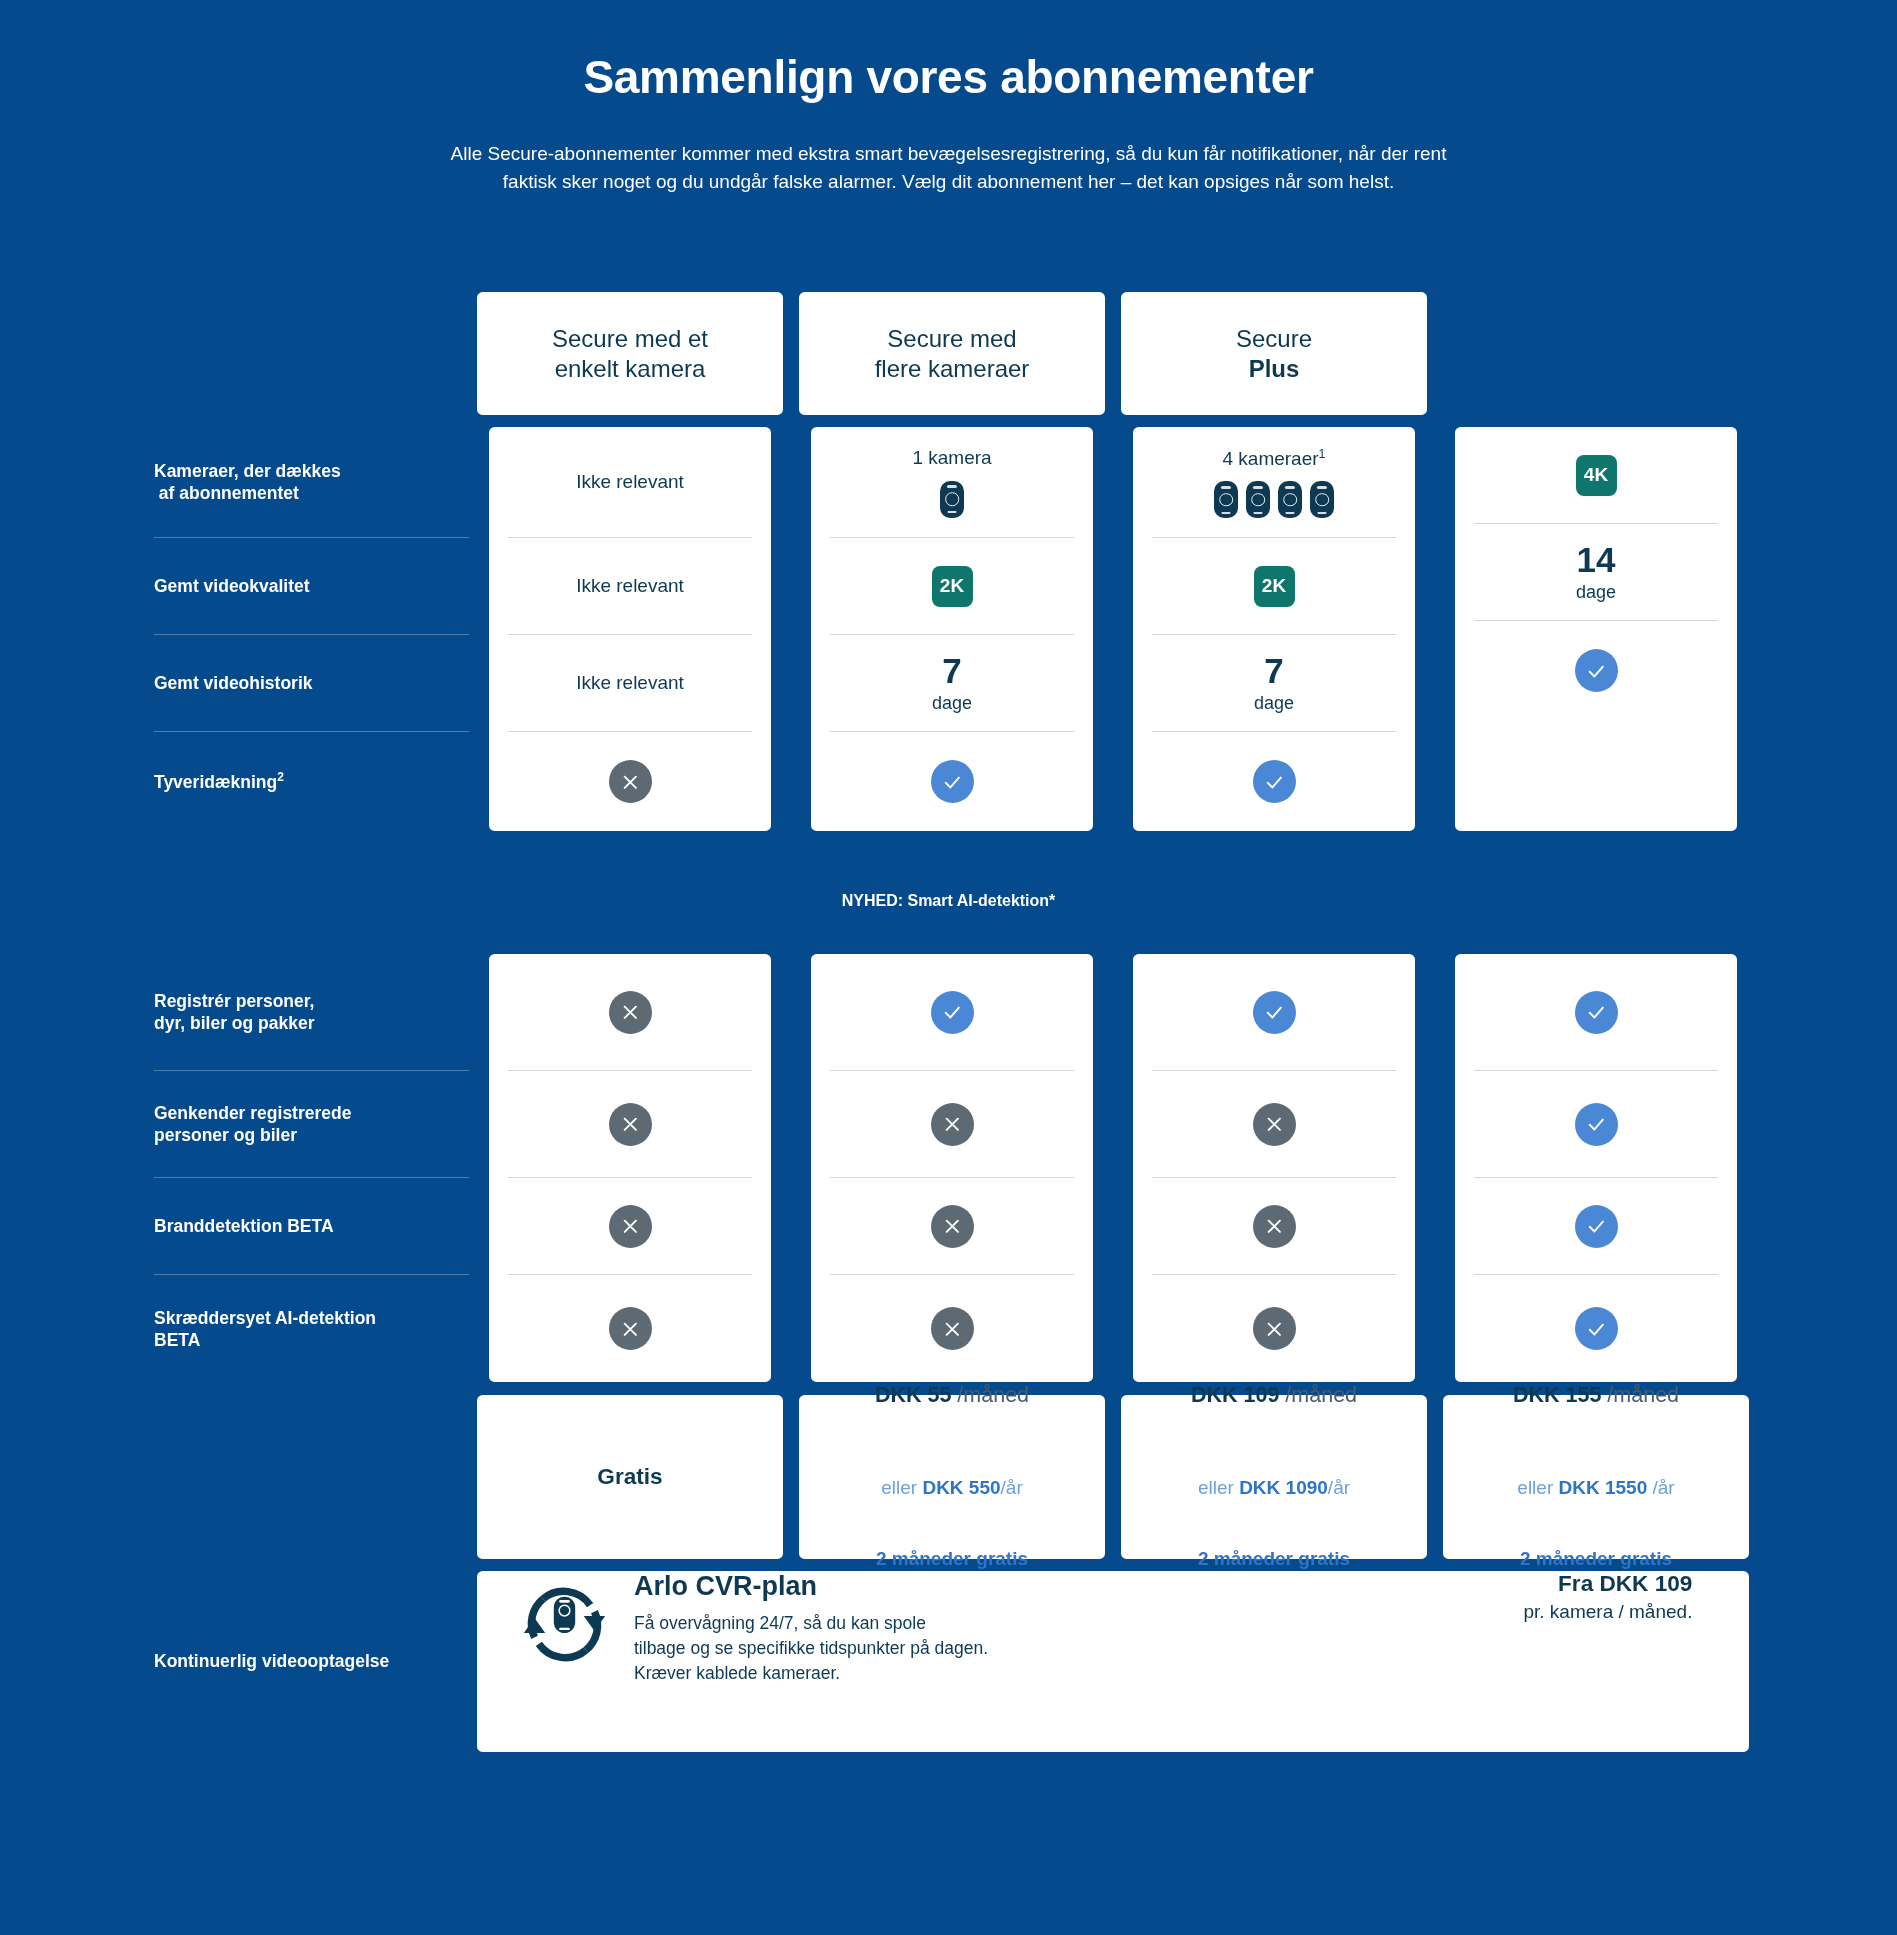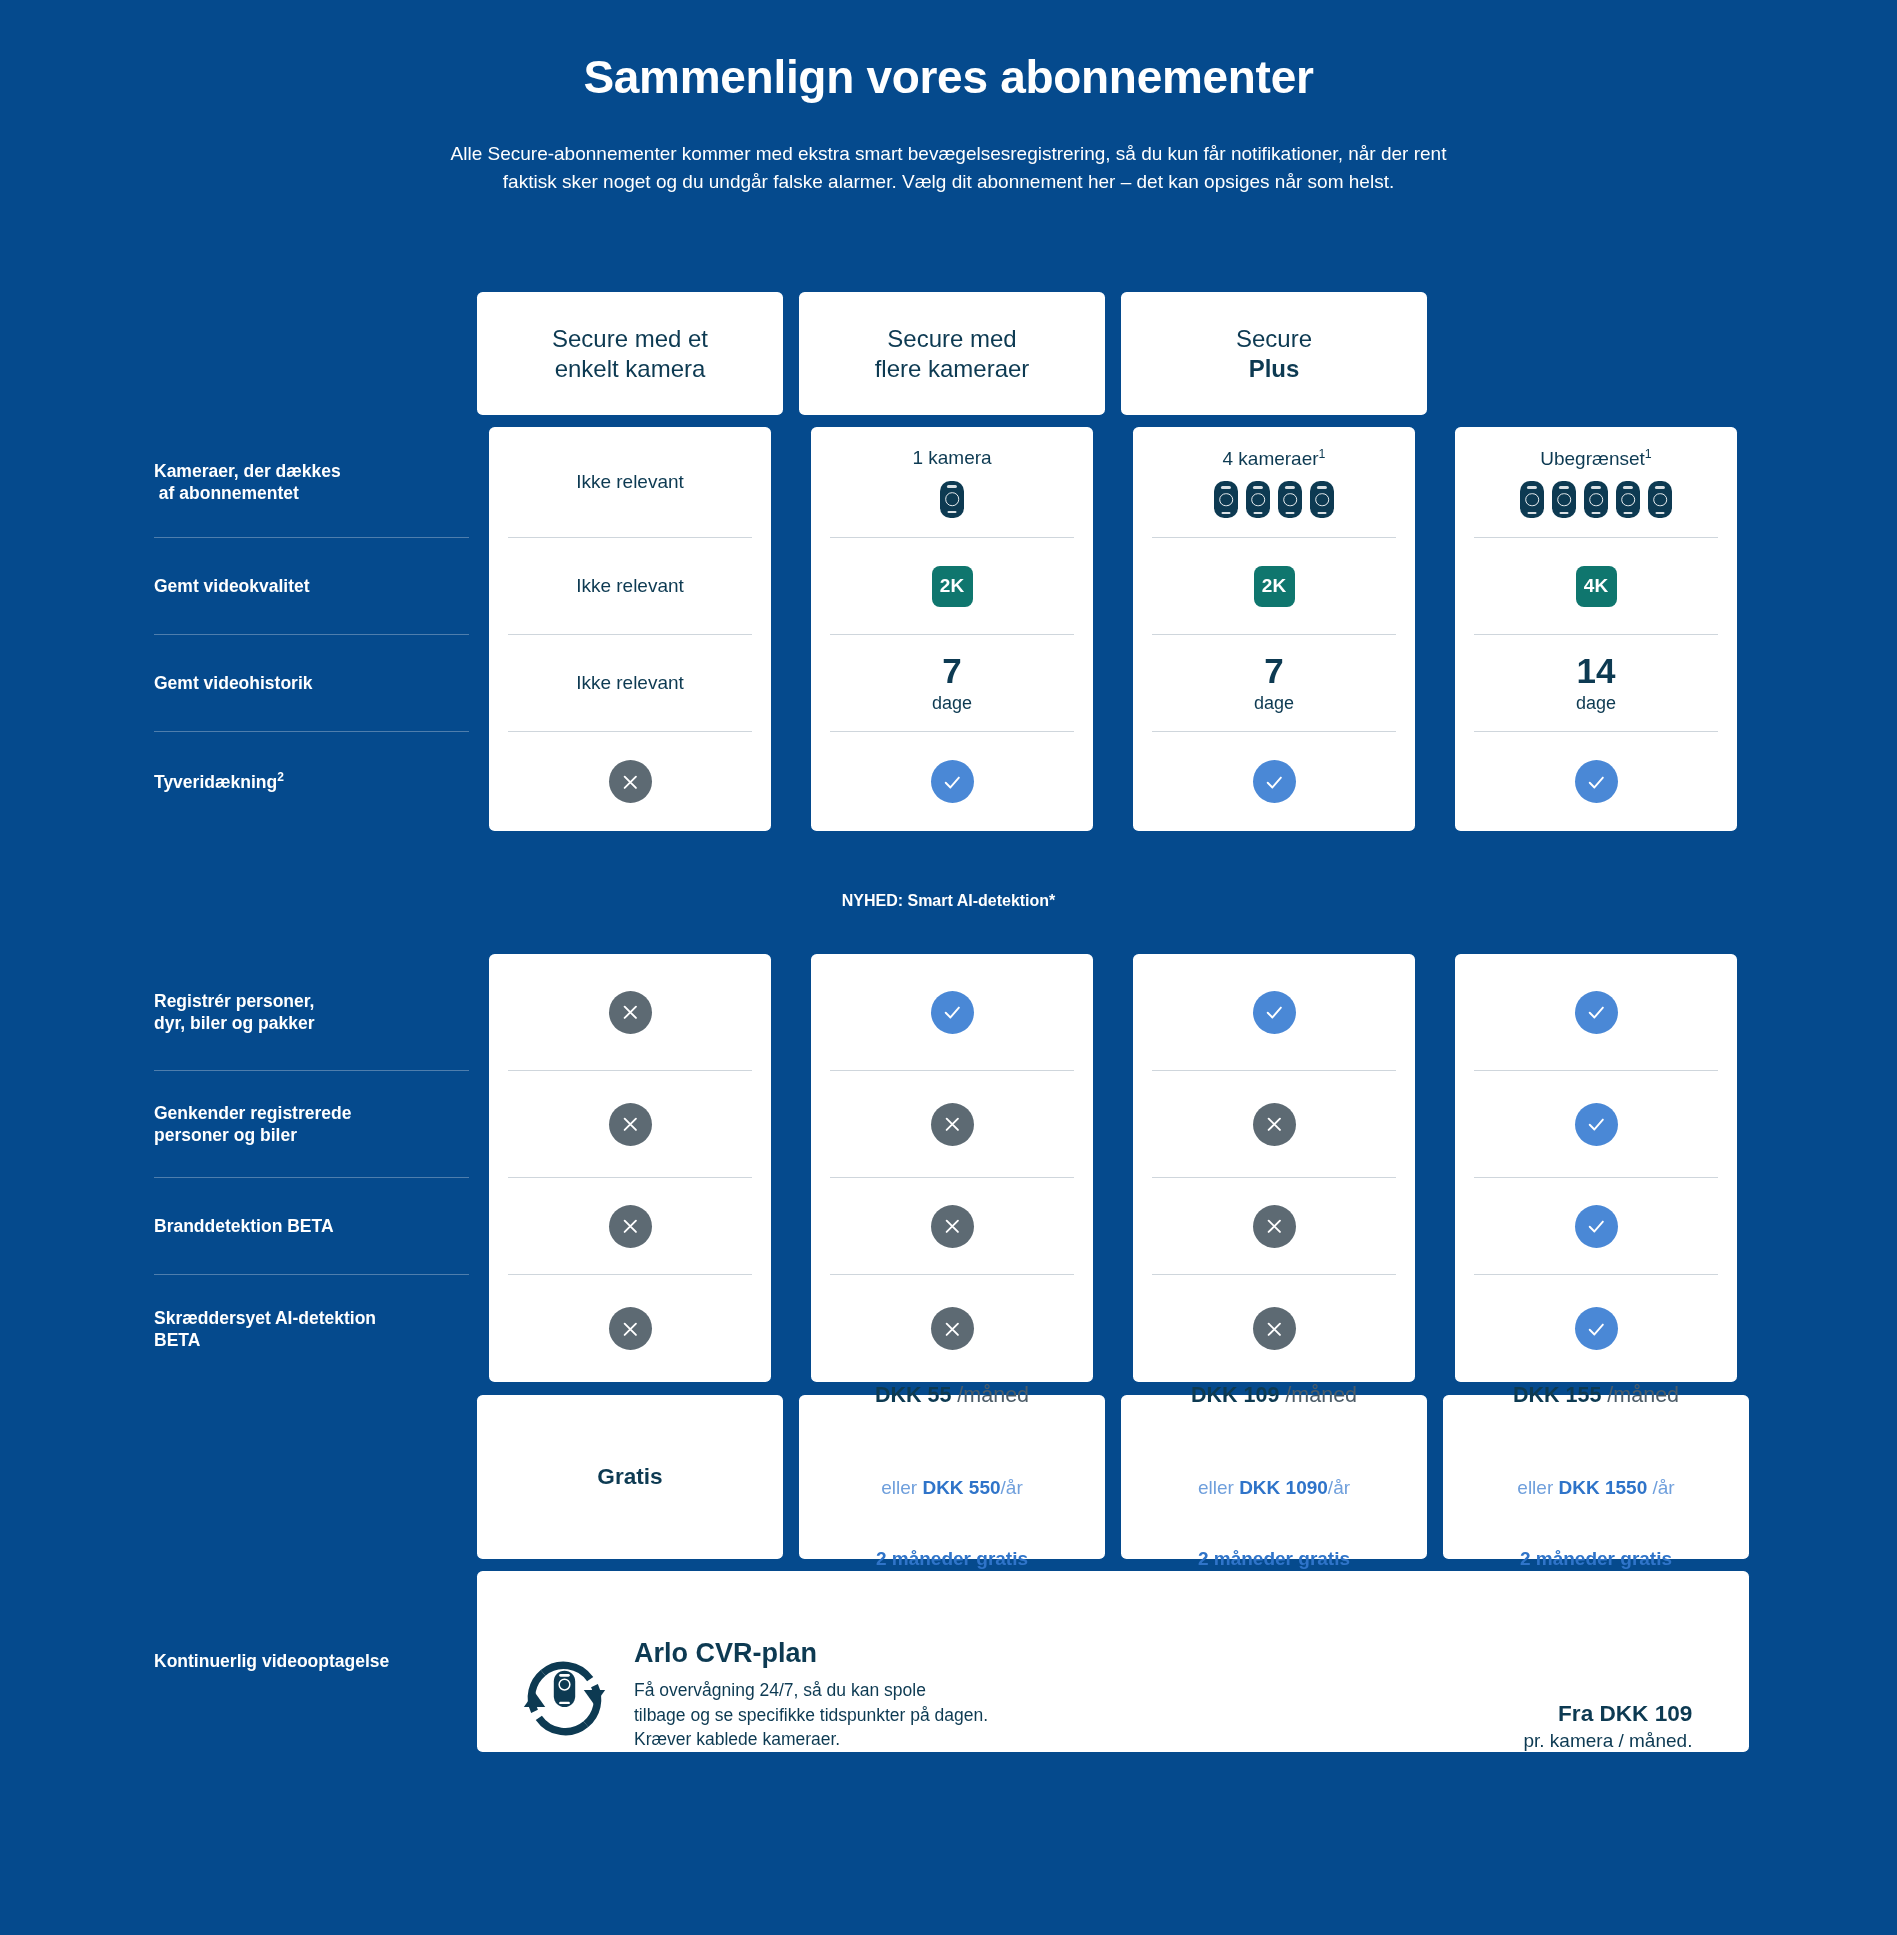--- a/index.html
+++ b/index.html
@@ -136,21 +136,21 @@
   .palt{font-size:19px;color:#6f9fdc;line-height:1.32;text-align:center;}
   .palt b{color:#2f74c9;font-weight:bold;}
   .pfree{font-size:19px;font-weight:bold;color:#2f74c9;}
 
   
   .cvrwrap{margin-top:12.4px;}
   .cvrcard{
     background:#ffffff;border-radius:5.6px;
     margin:0 8px;height:181px;
     grid-column:2 / span 4;
-    display:flex;align-items:flex-end;padding:0 34px;
+    display:flex;align-items:flex-start;padding:0 34px;
   }
   .cvricon{width:107px;height:107px;flex:0 0 107px;margin-right:16px;}
   .cvrtext{flex:1;}
   .cvrtitle{font-size:27px;font-weight:bold;color:#0d3a52;margin-bottom:9px;}
   .cvrdesc{font-size:17.5px;line-height:1.42;color:#0d3a52;}
   .cvrprice{text-align:right;color:#0d3a52;padding-right:22.6px;}
   .cvrprice .big{font-size:22.6px;font-weight:bold;}
   .cvrprice .small{font-size:19px;font-weight:400;margin-top:3.4px;margin-left:12px;}
   .cvrlabel{
     display:flex;align-items:center;
@@ -288,42 +288,20 @@
       <div class="bcell r4">
         <div class="mark yes">
           <svg viewBox="0 0 24 24" fill="none" stroke="#fff" stroke-width="2" stroke-linecap="round" stroke-linejoin="round">
               <path d="M5 12.5 L10 17.5 L19 7"></path>
             </svg>
         </div>
       </div>
     </div>
 
     <div class="bcard">
-      <div class="bcell r1">
-        <div class="camcount">
-          <span>Ubegrænset</span><sup>1</sup>
-        </div>
-        <div class="camrow">
-          <div class="cam">
-              <div class="camlens"></div>
-            </div>
-          <div class="cam">
-              <div class="camlens"></div>
-            </div>
-          <div class="cam">
-              <div class="camlens"></div>
-            </div>
-          <div class="cam">
-              <div class="camlens"></div>
-            </div>
-          <div class="cam">
-              <div class="camlens"></div>
-            </div>
-        </div>
-      </div>
       <div class="bcell r2">
         <div class="qbadge">4K</div>
       </div>
       <div class="bcell r3">
         <div class="bignum">14</div>
         <div class="unit">dage</div>
       </div>
       <div class="bcell r4">
         <div class="mark yes">
           <svg viewBox="0 0 24 24" fill="none" stroke="#fff" stroke-width="2" stroke-linecap="round" stroke-linejoin="round">

